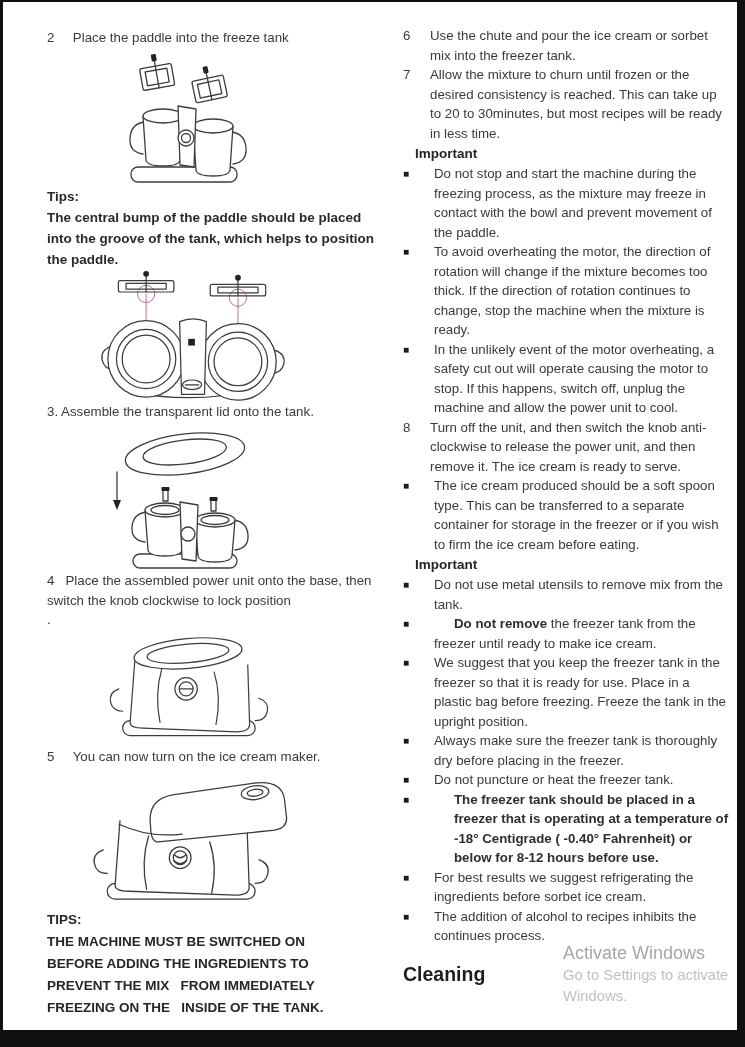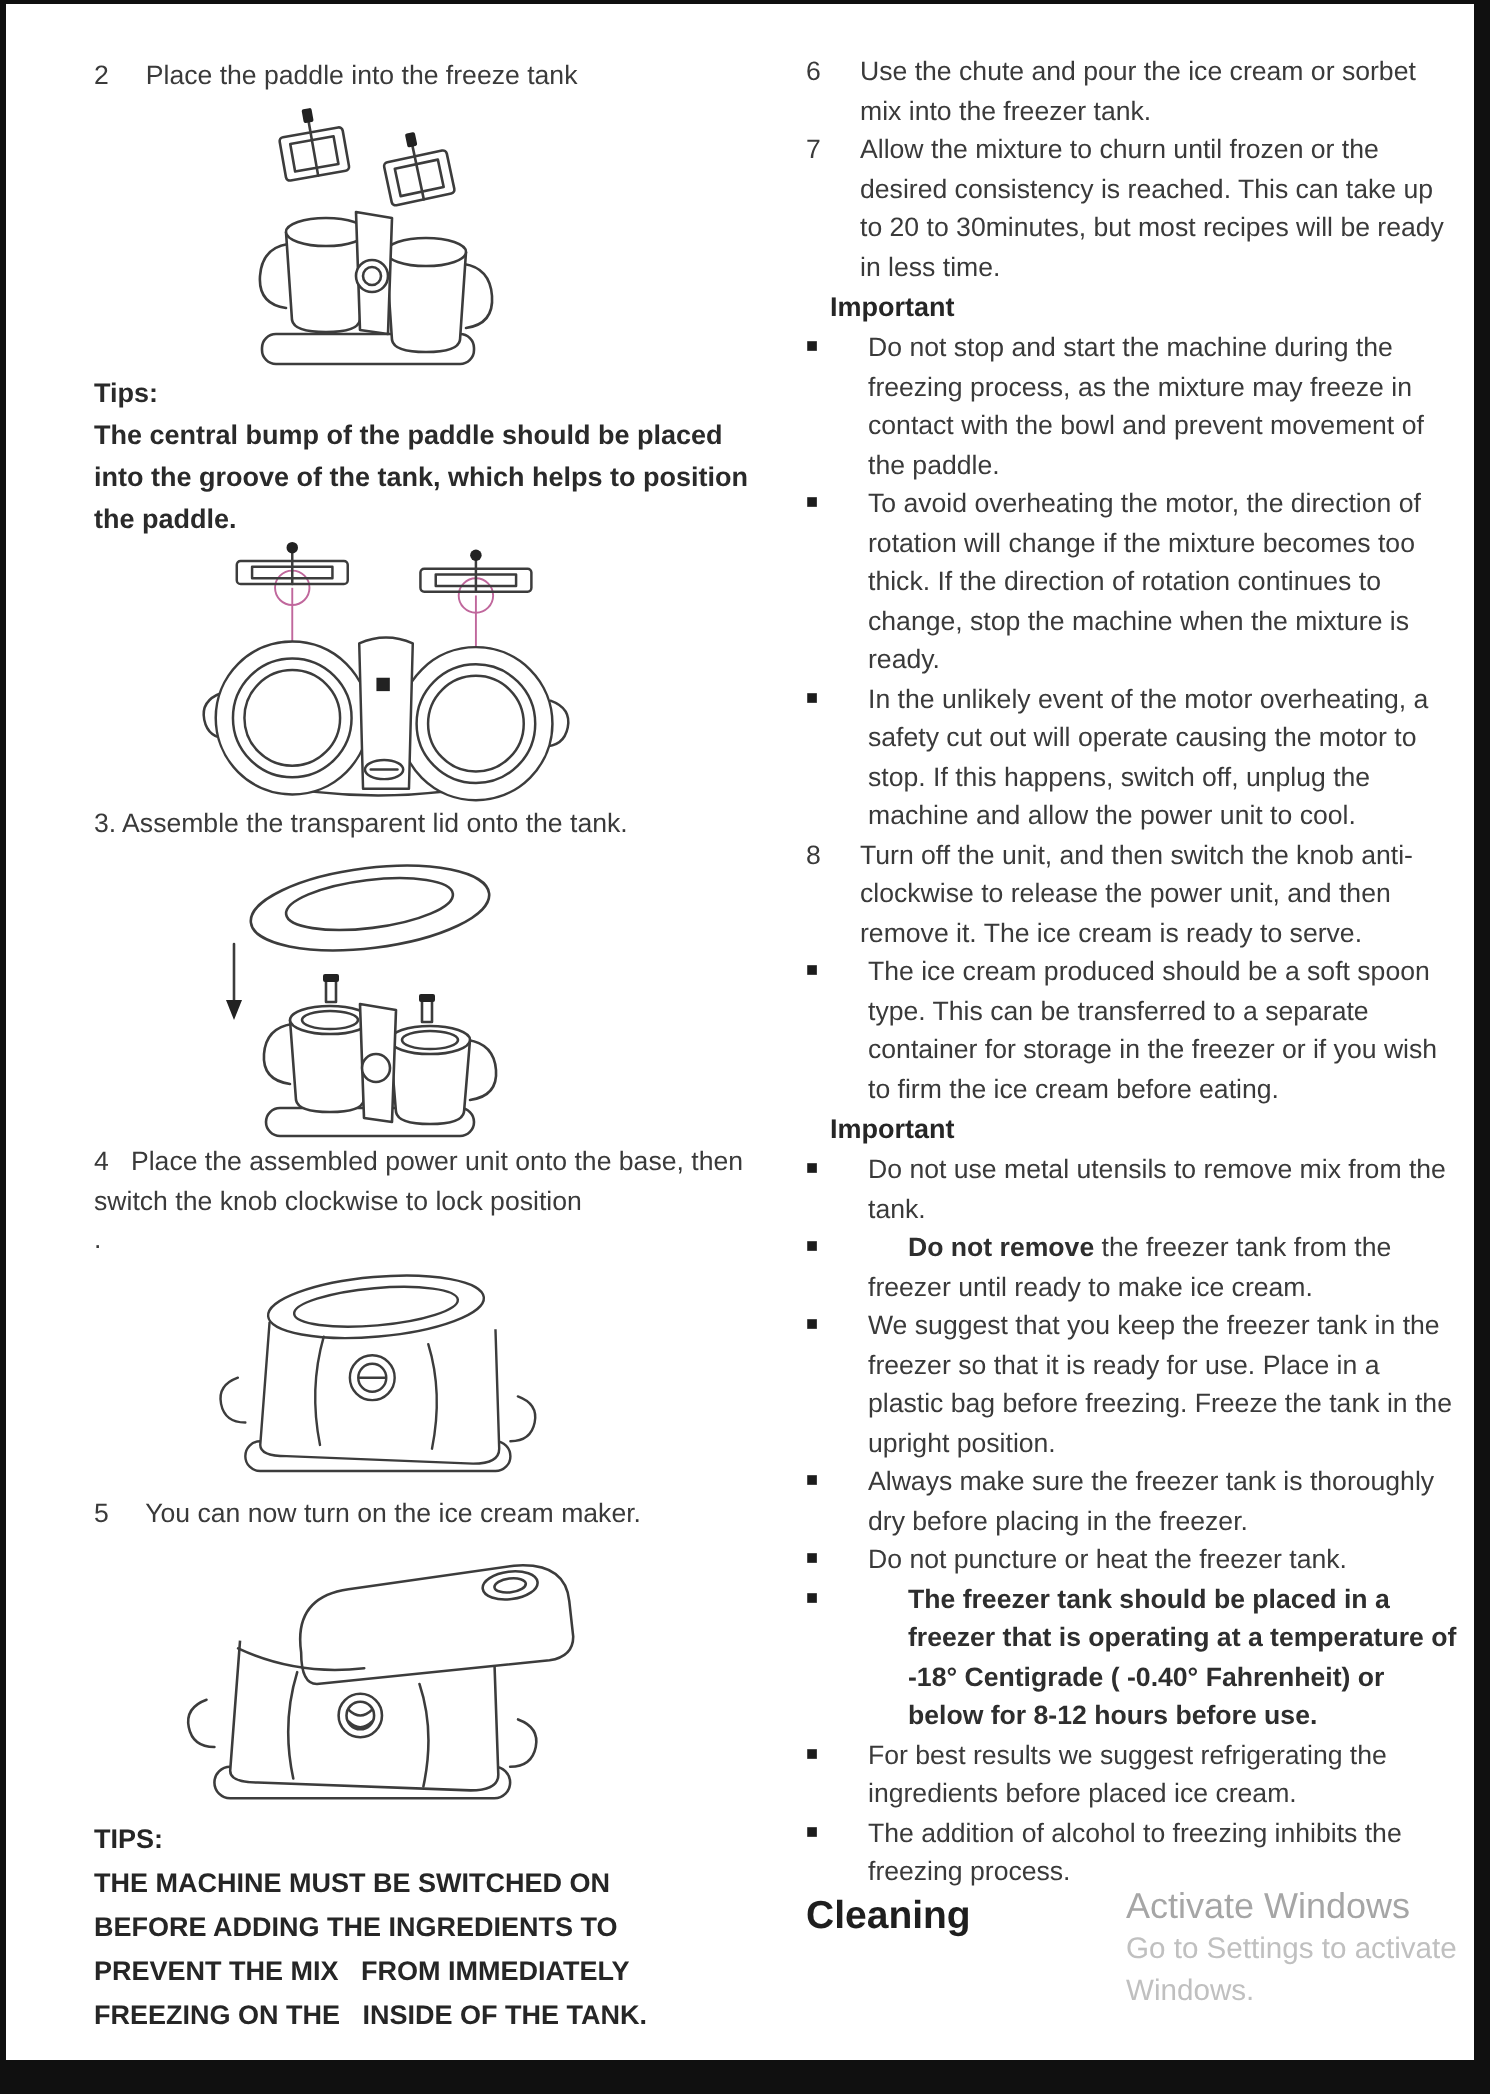--- a/index.html
+++ b/index.html
@@ -19,21 +19,21 @@
   .tips-body{font-size:13.5px;font-weight:bold;line-height:21px;color:#2a2a2a;width:332px;}
   .tips2-line{font-size:13.5px;font-weight:bold;line-height:22px;color:#262626;white-space:pre-wrap;}
   .fig{position:relative;}
   .numrow{display:flex;font-size:13.3px;line-height:19.5px;}
   .numrow .num{width:27px;flex:none;}
   .numrow .txt{width:296px;}
   .brow{display:flex;font-size:13.3px;line-height:19.5px;}
   .brow .bmark{width:31px;flex:none;font-size:10px;line-height:19.5px;color:#1c1c1c;}
   .brow .txt{width:296px;}
   .subhead{font-size:13.5px;font-weight:bold;line-height:21px;color:#262626;margin-left:12px;}
-  .cleaning{font-size:19.5px;font-weight:bold;color:#1e1e1e;margin-top:0;line-height:24px;}
+  .cleaning{font-size:19.5px;font-weight:bold;color:#1e1e1e;margin-top:16px;line-height:24px;}
   .watermark{position:absolute;left:560px;top:939px;width:185px;}
   .wm1{font-size:18px;color:#a6a6a6;line-height:24px;}
   .wm2{font-size:14.8px;color:#c0c0c0;line-height:21px;}
   svg{display:block;}
   .ln{fill:none;stroke:#3c3c3c;stroke-width:1.3;stroke-linejoin:round;stroke-linecap:round;}
   .lnw{fill:#fff;stroke:#3c3c3c;stroke-width:1.3;stroke-linejoin:round;}
   .pk{fill:none;stroke:#c0679c;stroke-width:1;}
   .blk{fill:#222;stroke:none;}
 </style>
 </head>
@@ -248,25 +248,25 @@
       <div class="brow">
         <span class="bmark">■</span>
         <div class="txt">Do not puncture or heat the freezer tank.</div>
       </div>
       <div class="brow">
         <span class="bmark">■</span>
         <div class="txt bold">The freezer tank should be placed in a freezer that is operating at a temperature of -18° Centigrade ( -0.40° Fahrenheit) or below for 8-12 hours before use.</div>
       </div>
       <div class="brow">
         <span class="bmark">■</span>
-        <div class="txt">For best results we suggest refrigerating the ingredients before placed ice cream.</div>
-      </div>
-      <div class="brow">
-        <span class="bmark">■</span>
-        <div class="txt">The addition of alcohol to freezing inhibits the freezing process.</div>
+        <div class="txt">For best results we suggest refrigerating the ingredients before sorbet ice cream.</div>
+      </div>
+      <div class="brow">
+        <span class="bmark">■</span>
+        <div class="txt">The addition of alcohol to recipes inhibits the continues process.</div>
       </div>
 
       <div class="cleaning">Cleaning</div>
     </div>
   </div>
 
   <div class="watermark">
     <div class="wm1">Activate Windows</div>
     <div class="wm2">Go to Settings to activate</div>
     <div class="wm2">Windows.</div>

